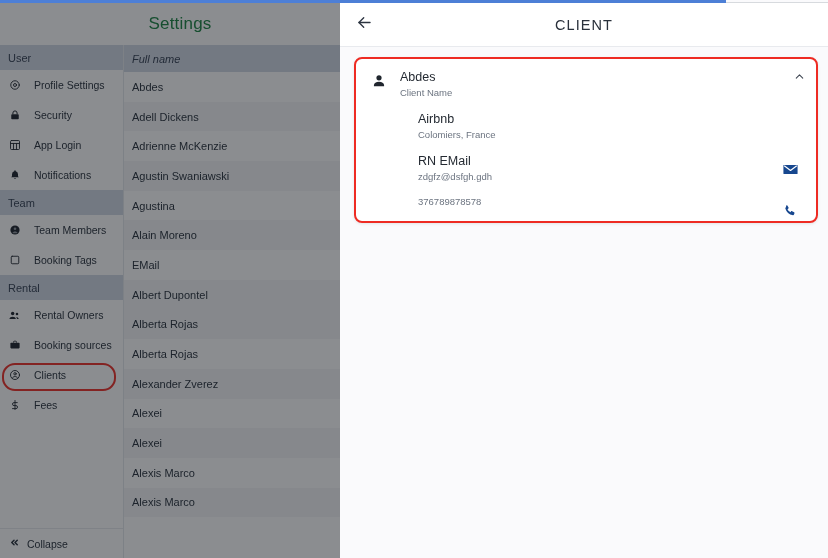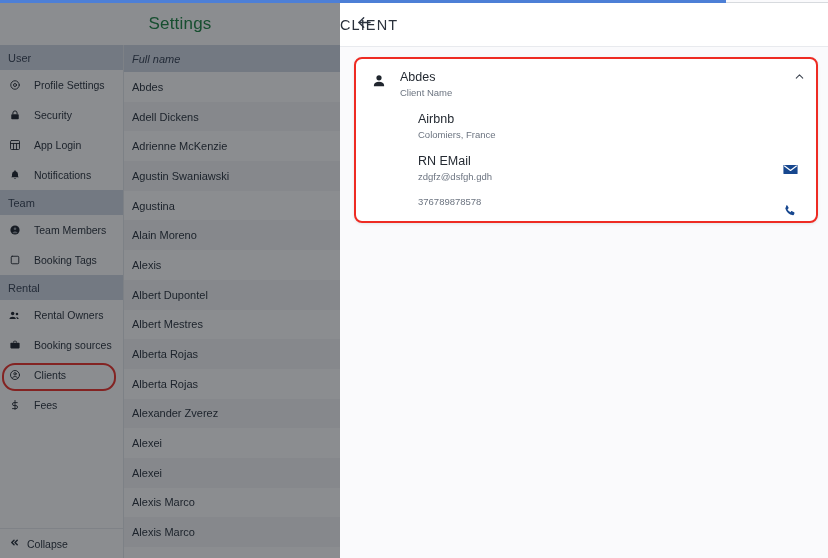--- a/index.html
+++ b/index.html
@@ -193,20 +193,21 @@
     left: 10px; top: 50%;
     transform: translateY(-50%);
     width: 28px; height: 28px;
     display: flex;
     align-items: center;
     justify-content: center;
     color: #2c3440;
   }
   #client-header-title {
     width: 100%;
+    text-align: center;
     font-size: 14.5px;
     color: #2a313b;
     letter-spacing: 1.1px;
   }
   #panel-body {
     flex: 1 1 auto;
     background: #fafafc;
     padding: 10px 10px 0 14px;
   }
   #client-card {
@@ -395,23 +396,22 @@
 
         <div id="clients-list">
           <div id="list-head">Full name</div>
           <div id="list-rows">
               <div class="list-row">Abdes</div>
               <div class="list-row alt">Adell Dickens</div>
               <div class="list-row">Adrienne McKenzie</div>
               <div class="list-row alt">Agustin Swaniawski</div>
               <div class="list-row">Agustina</div>
               <div class="list-row alt">Alain Moreno</div>
-              <div class="list-row">Alexis</div>
+              <div class="list-row">EMail</div>
               <div class="list-row alt">Albert Dupontel</div>
-              <div class="list-row">Albert Mestres</div>
               <div class="list-row alt">Alberta Rojas</div>
               <div class="list-row">Alberta Rojas</div>
               <div class="list-row alt">Alexander Zverez</div>
               <div class="list-row">Alexei</div>
               <div class="list-row alt">Alexei</div>
               <div class="list-row">Alexis Marco</div>
               <div class="list-row alt">Alexis Marco</div>
             </div>
         </div>
 

